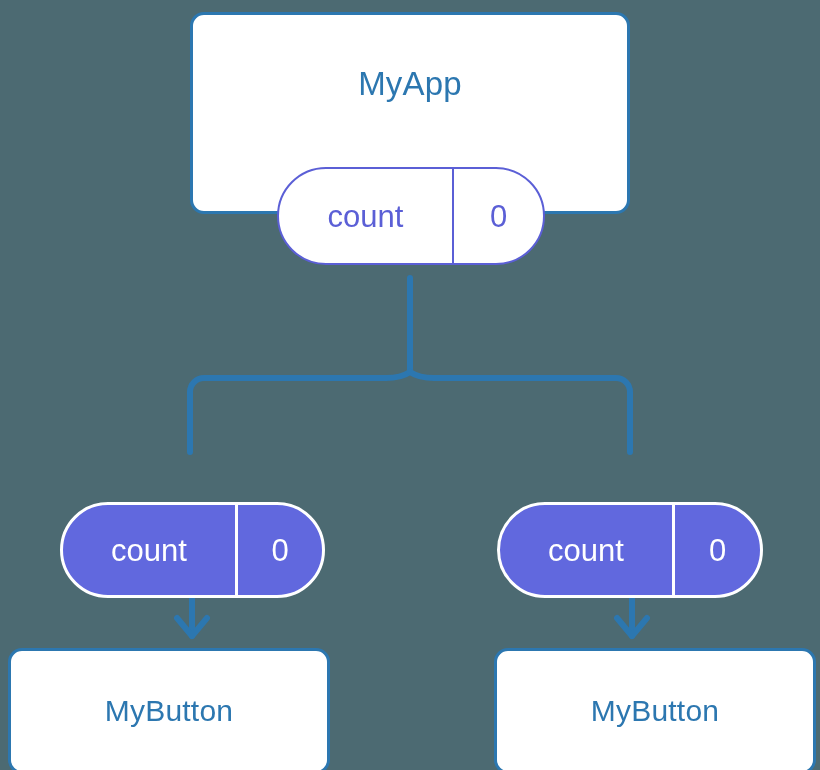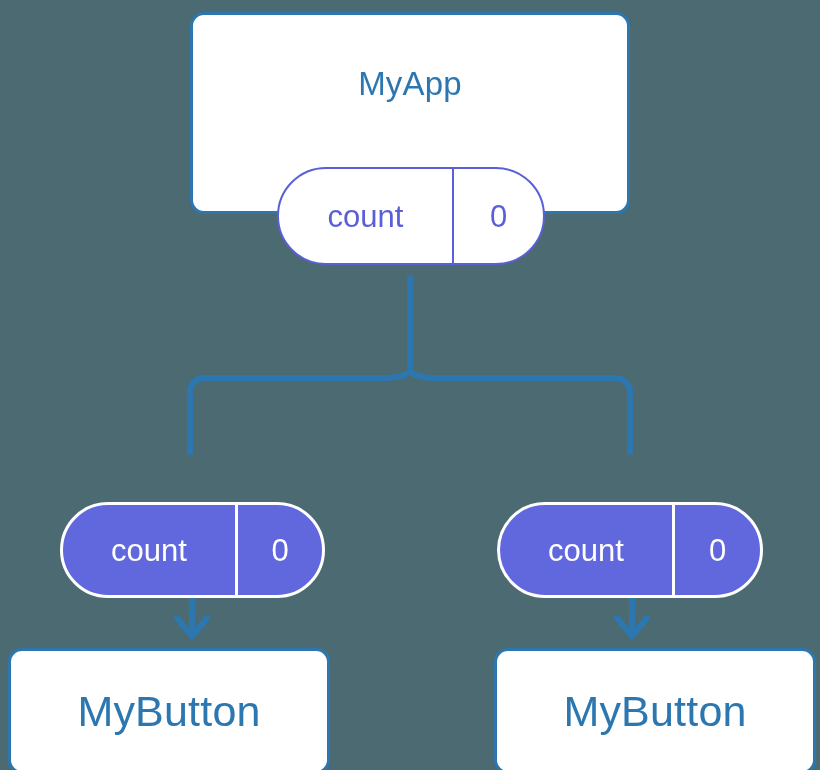--- a/index.html
+++ b/index.html
@@ -75,21 +75,21 @@
     left: 8px;
     top: 648px;
     width: 322px;
   }
   #leaf-card-right {
     left: 494px;
     top: 648px;
     width: 322px;
   }
   .leaf-card .card-title {
-    font-size: 43px;
+    font-size: 30px;
   }
 
   
   .state-pill {
     position: absolute;
     z-index: 3;
     box-sizing: border-box;
     display: flex;
     align-items: stretch;
     border-radius: 999px;

